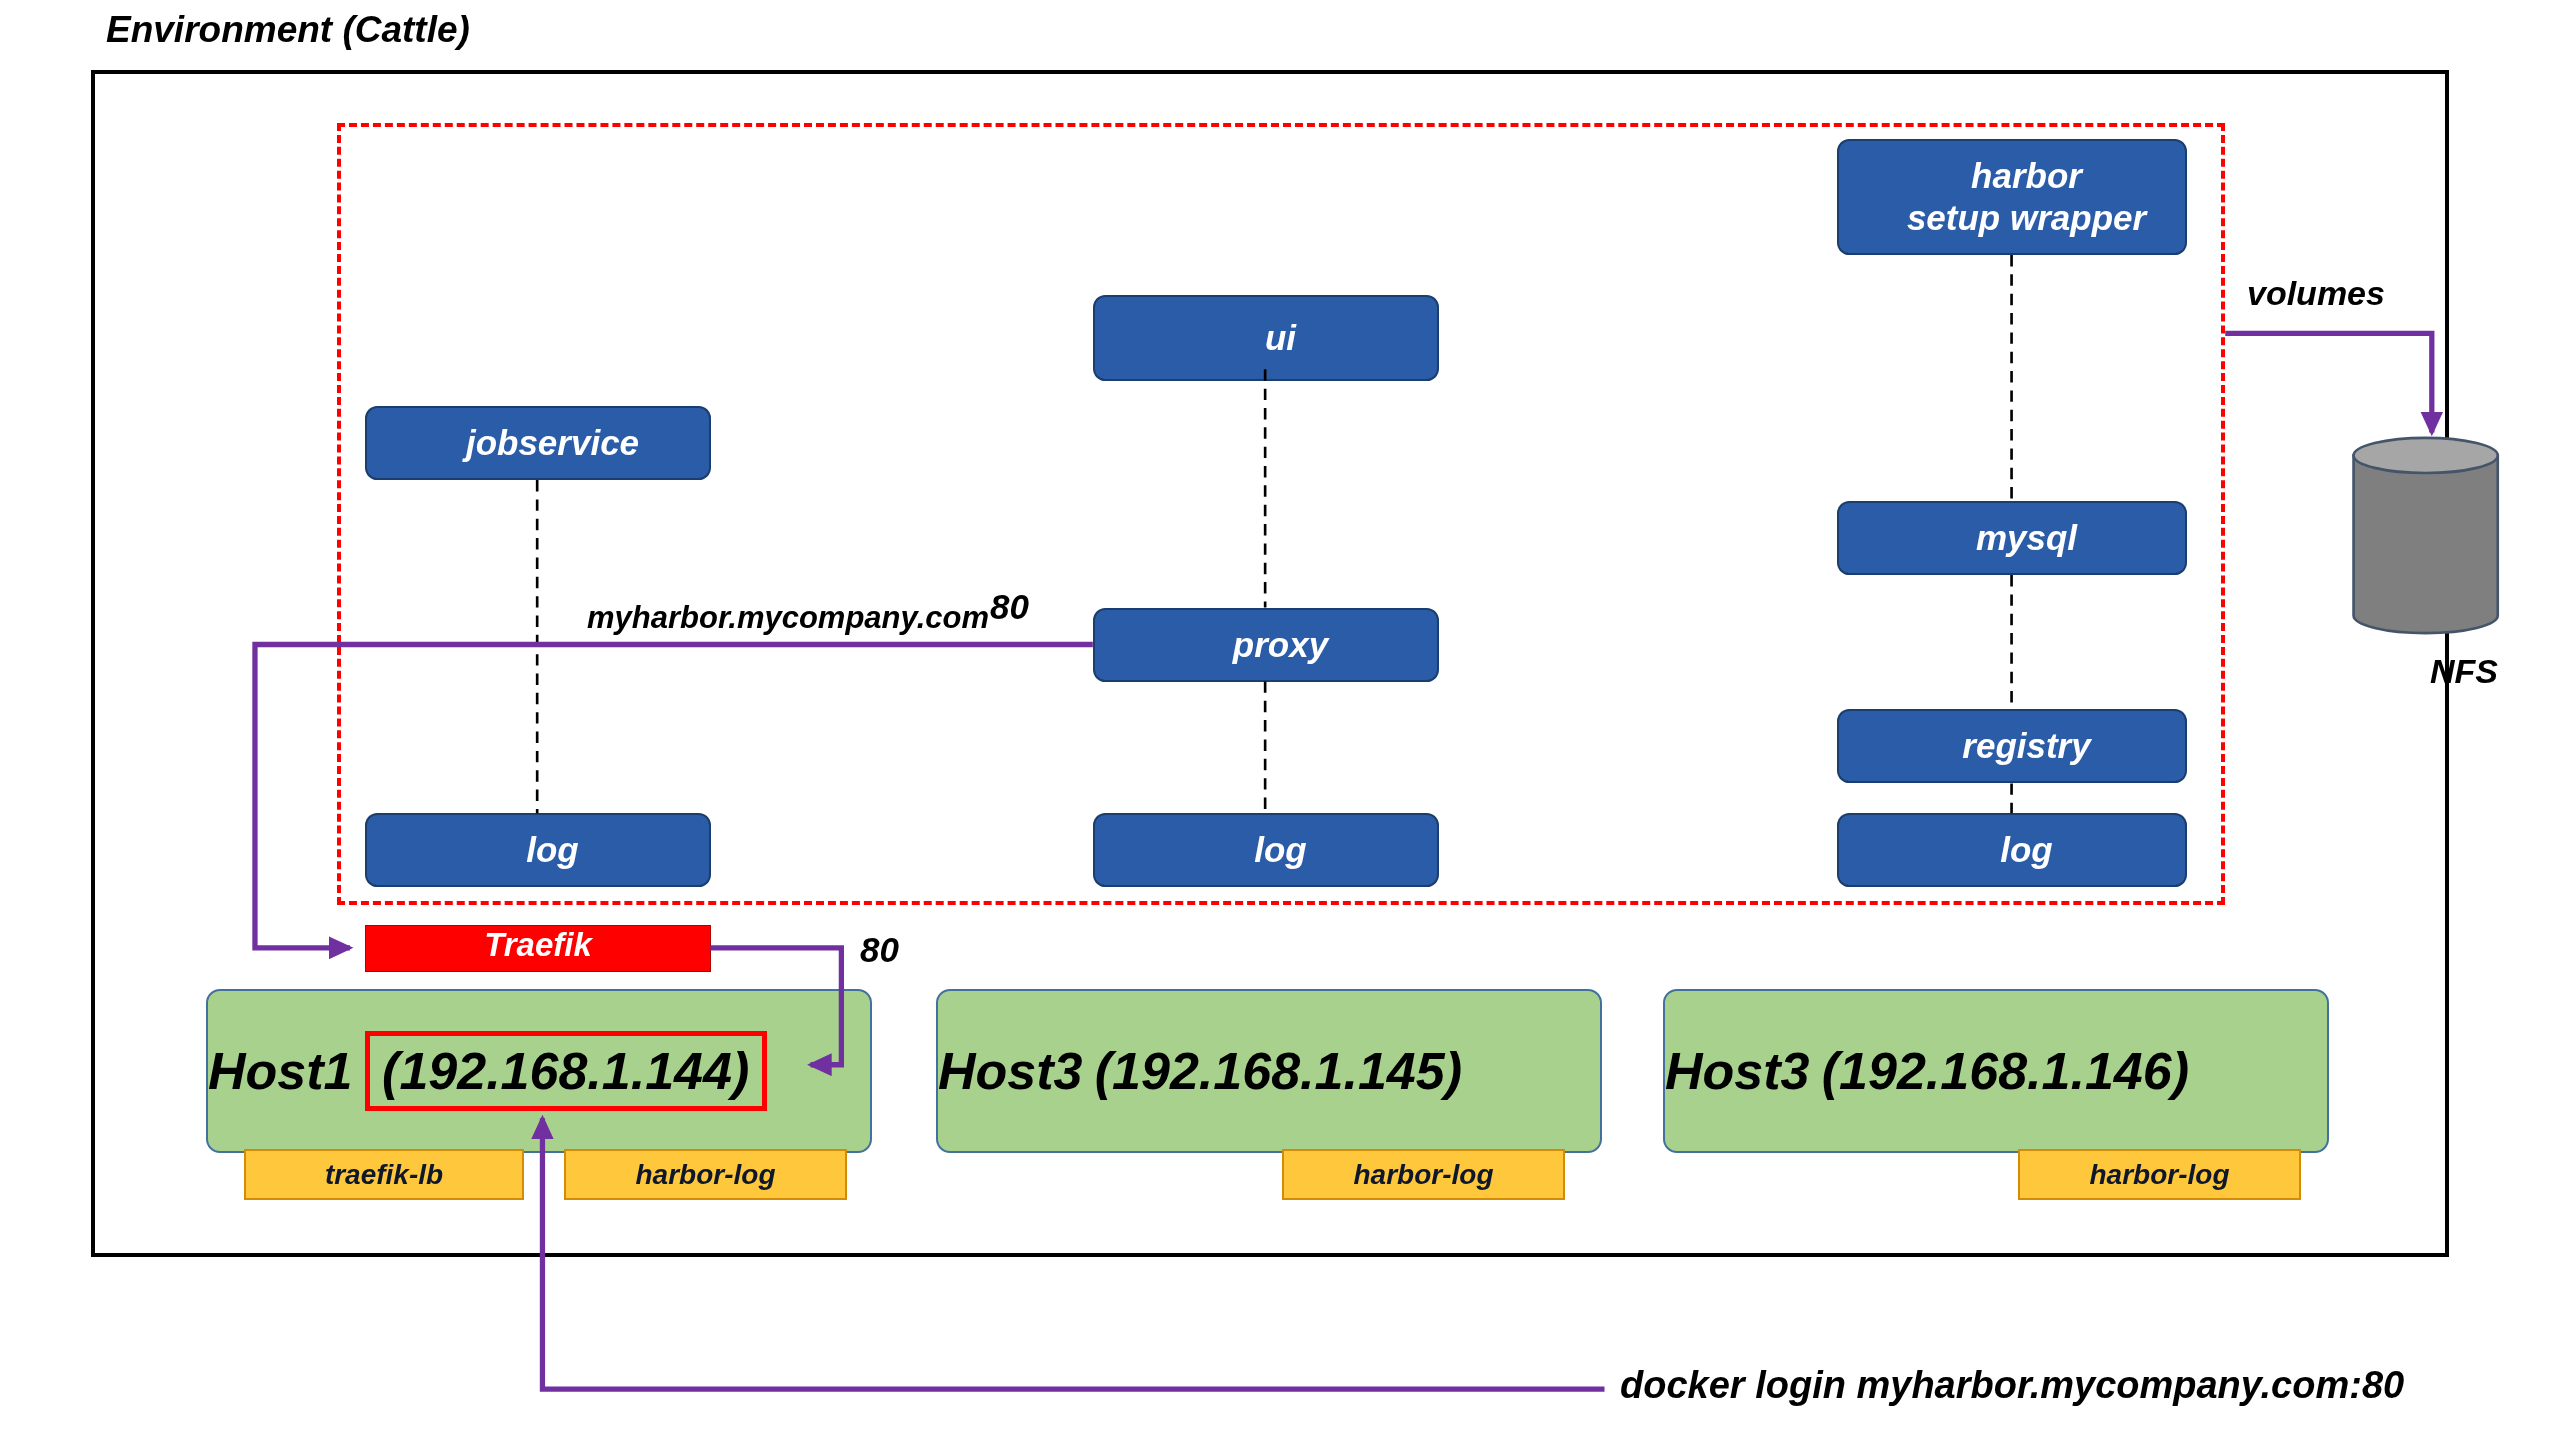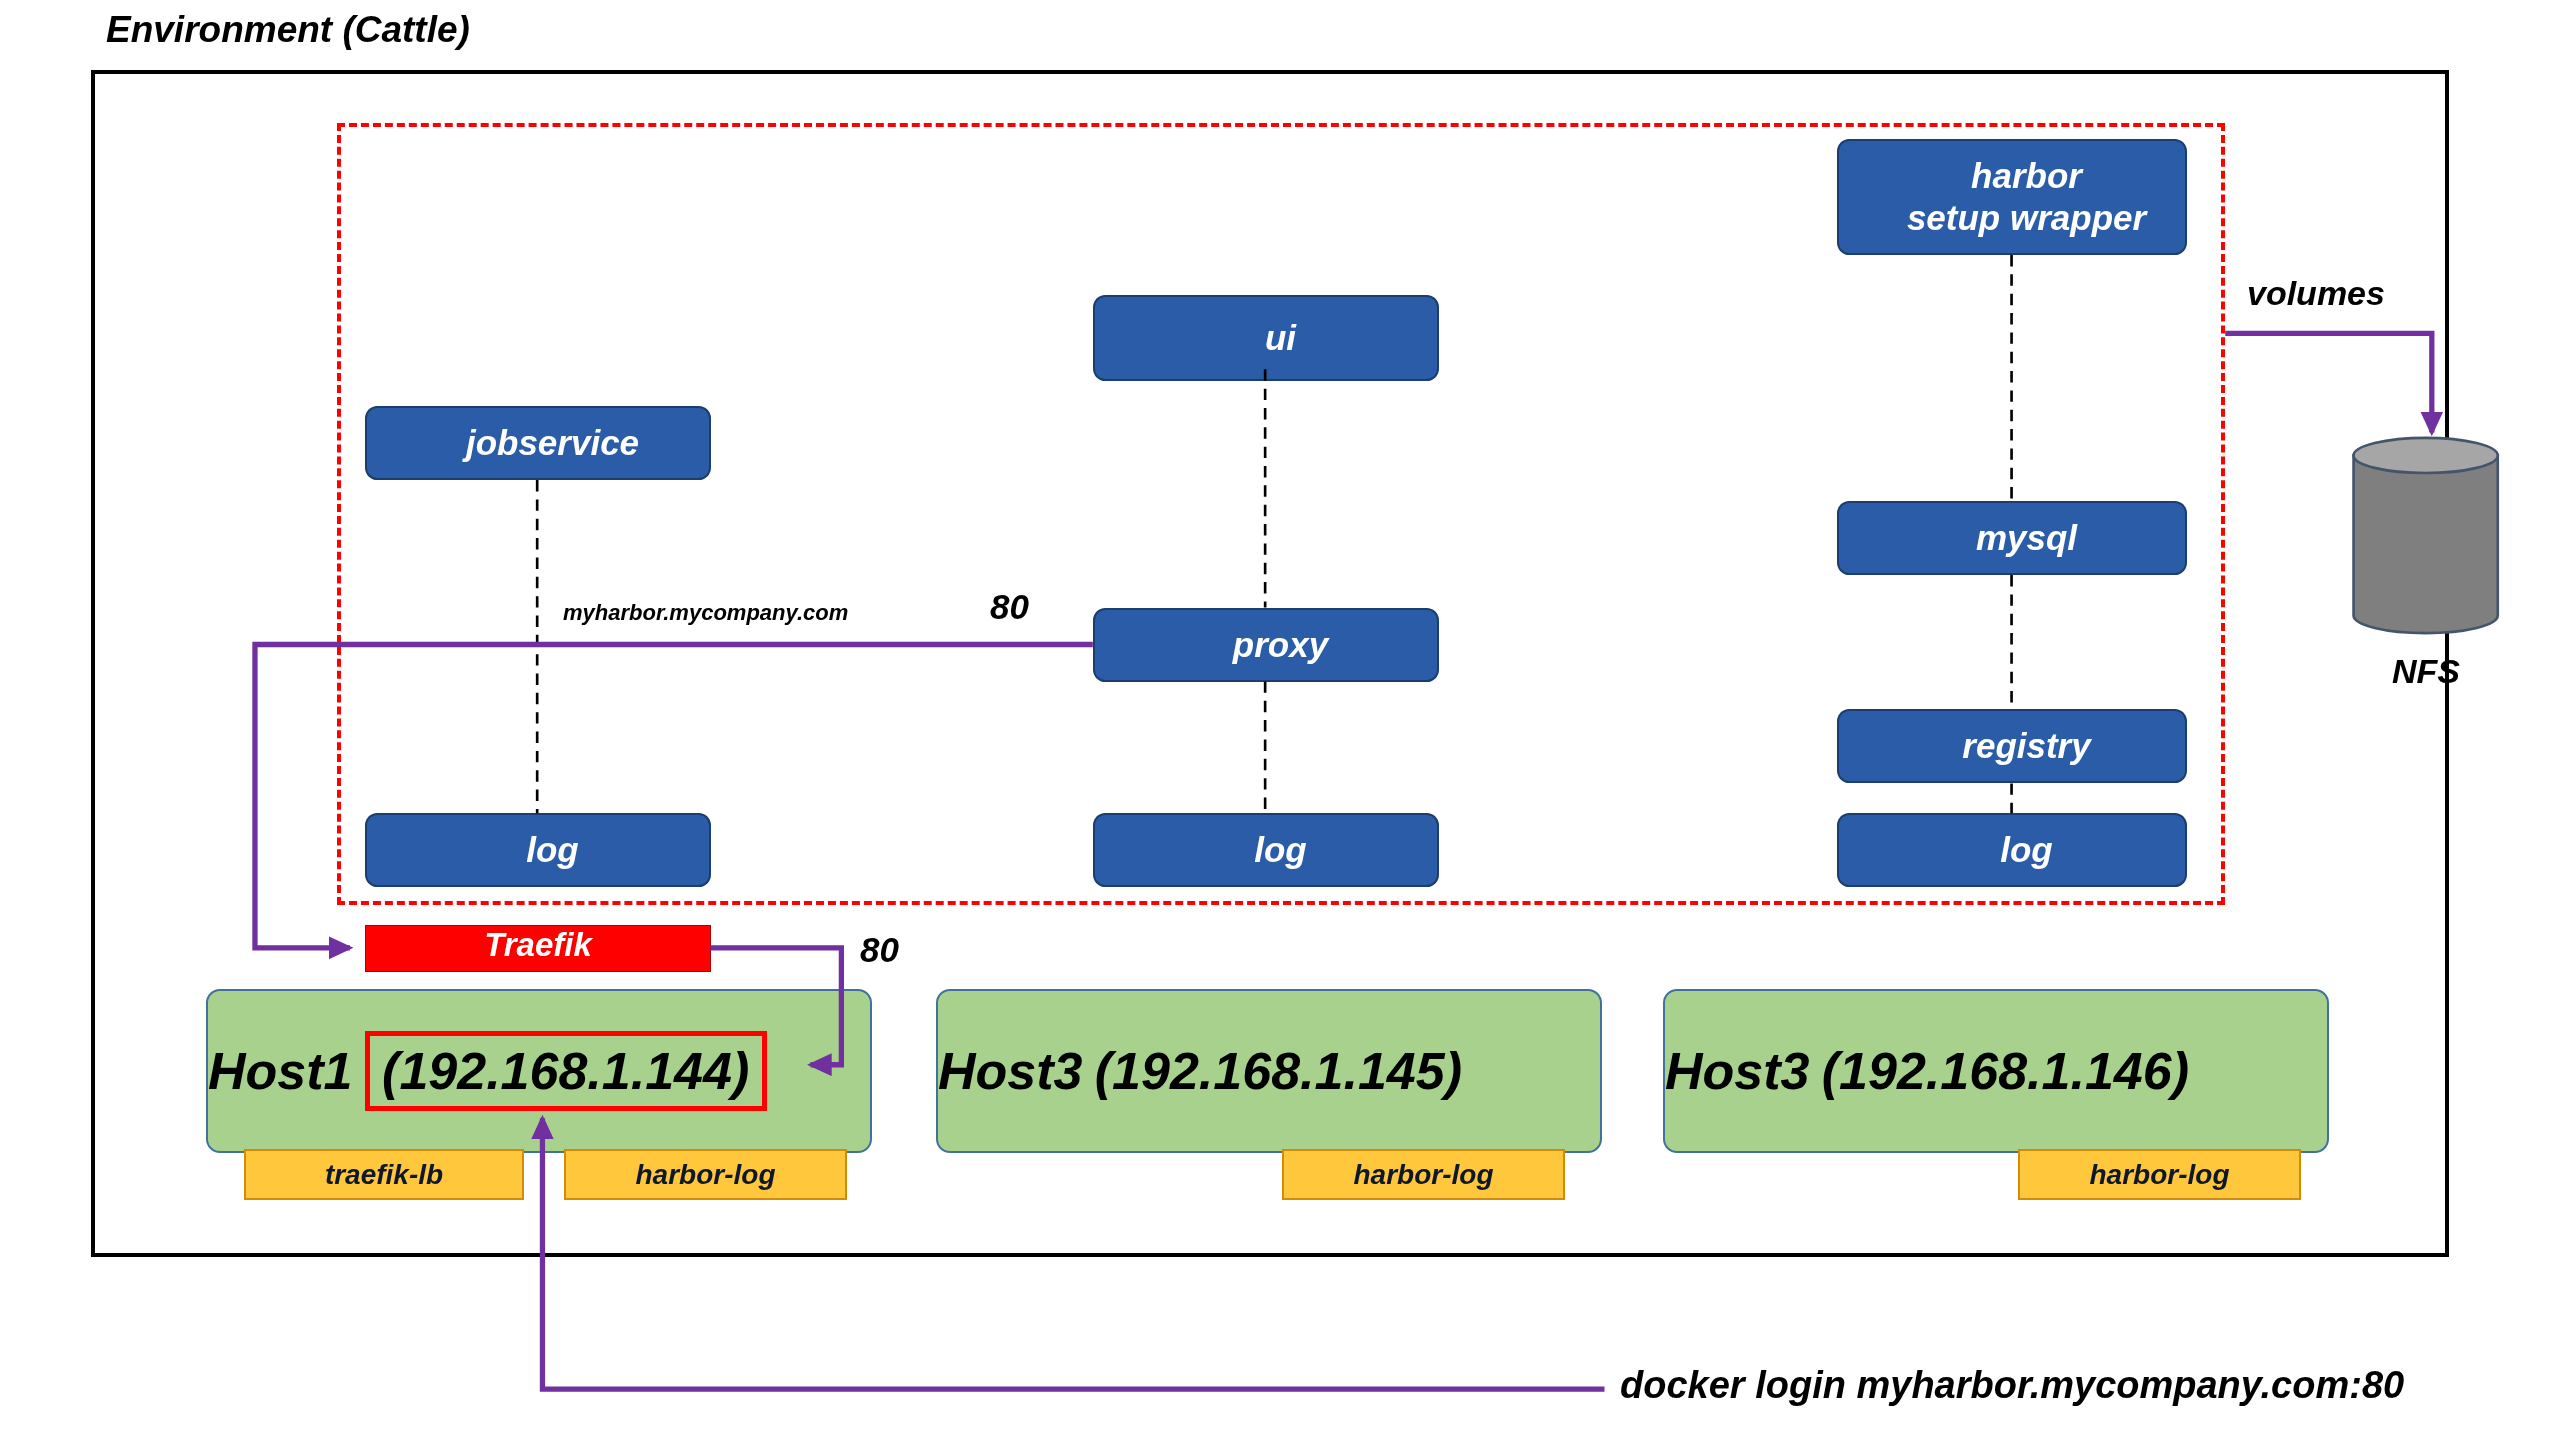--- a/index.html
+++ b/index.html
@@ -48,25 +48,25 @@
   .red-outline { border: 5.3px solid #FF0000; padding: 5.3px 12.3px; }
 
   .tag {
     top: 1149px; height: 51px;
     background: #FFC83C; border: 2.6px solid #D48B06;
     font-size: 28px; color: #0f172a;
     display: flex; align-items: center; justify-content: center; z-index: 3;
   }
 
   .lbl { z-index: 3; white-space: nowrap; }
-  .lbl-domain   { left: 563px;  top: 600px;  font-size: 22px; }
+  .lbl-domain   { left: 587px;  top: 600px;  font-size: 31px; }
   .lbl-port-a   { left: 990px; top: 587px;  font-size: 35px; }
   .lbl-port-b   { left: 860px;  top: 930px; font-size: 35px; }
   .lbl-volumes  { left: 2247px; top: 274px;  font-size: 34px; }
-  .lbl-nfs      { left: 2354px; top: 652px;  width: 144px; text-align: center; font-size: 34px; }
+  .lbl-nfs      { left: 2354px; top: 652px;  width: 144px; text-align: right; font-size: 34px; }
   .lbl-docker   { left: 1620px; top: 1364px; font-size: 38px; }
 
   .overlay { left: 0; top: 0; z-index: 6; pointer-events: none; }
 </style>
 </head>
 <body>
 
 <div class="canvas">
 
   <div class="abs title">Environment (Cattle)</div>

